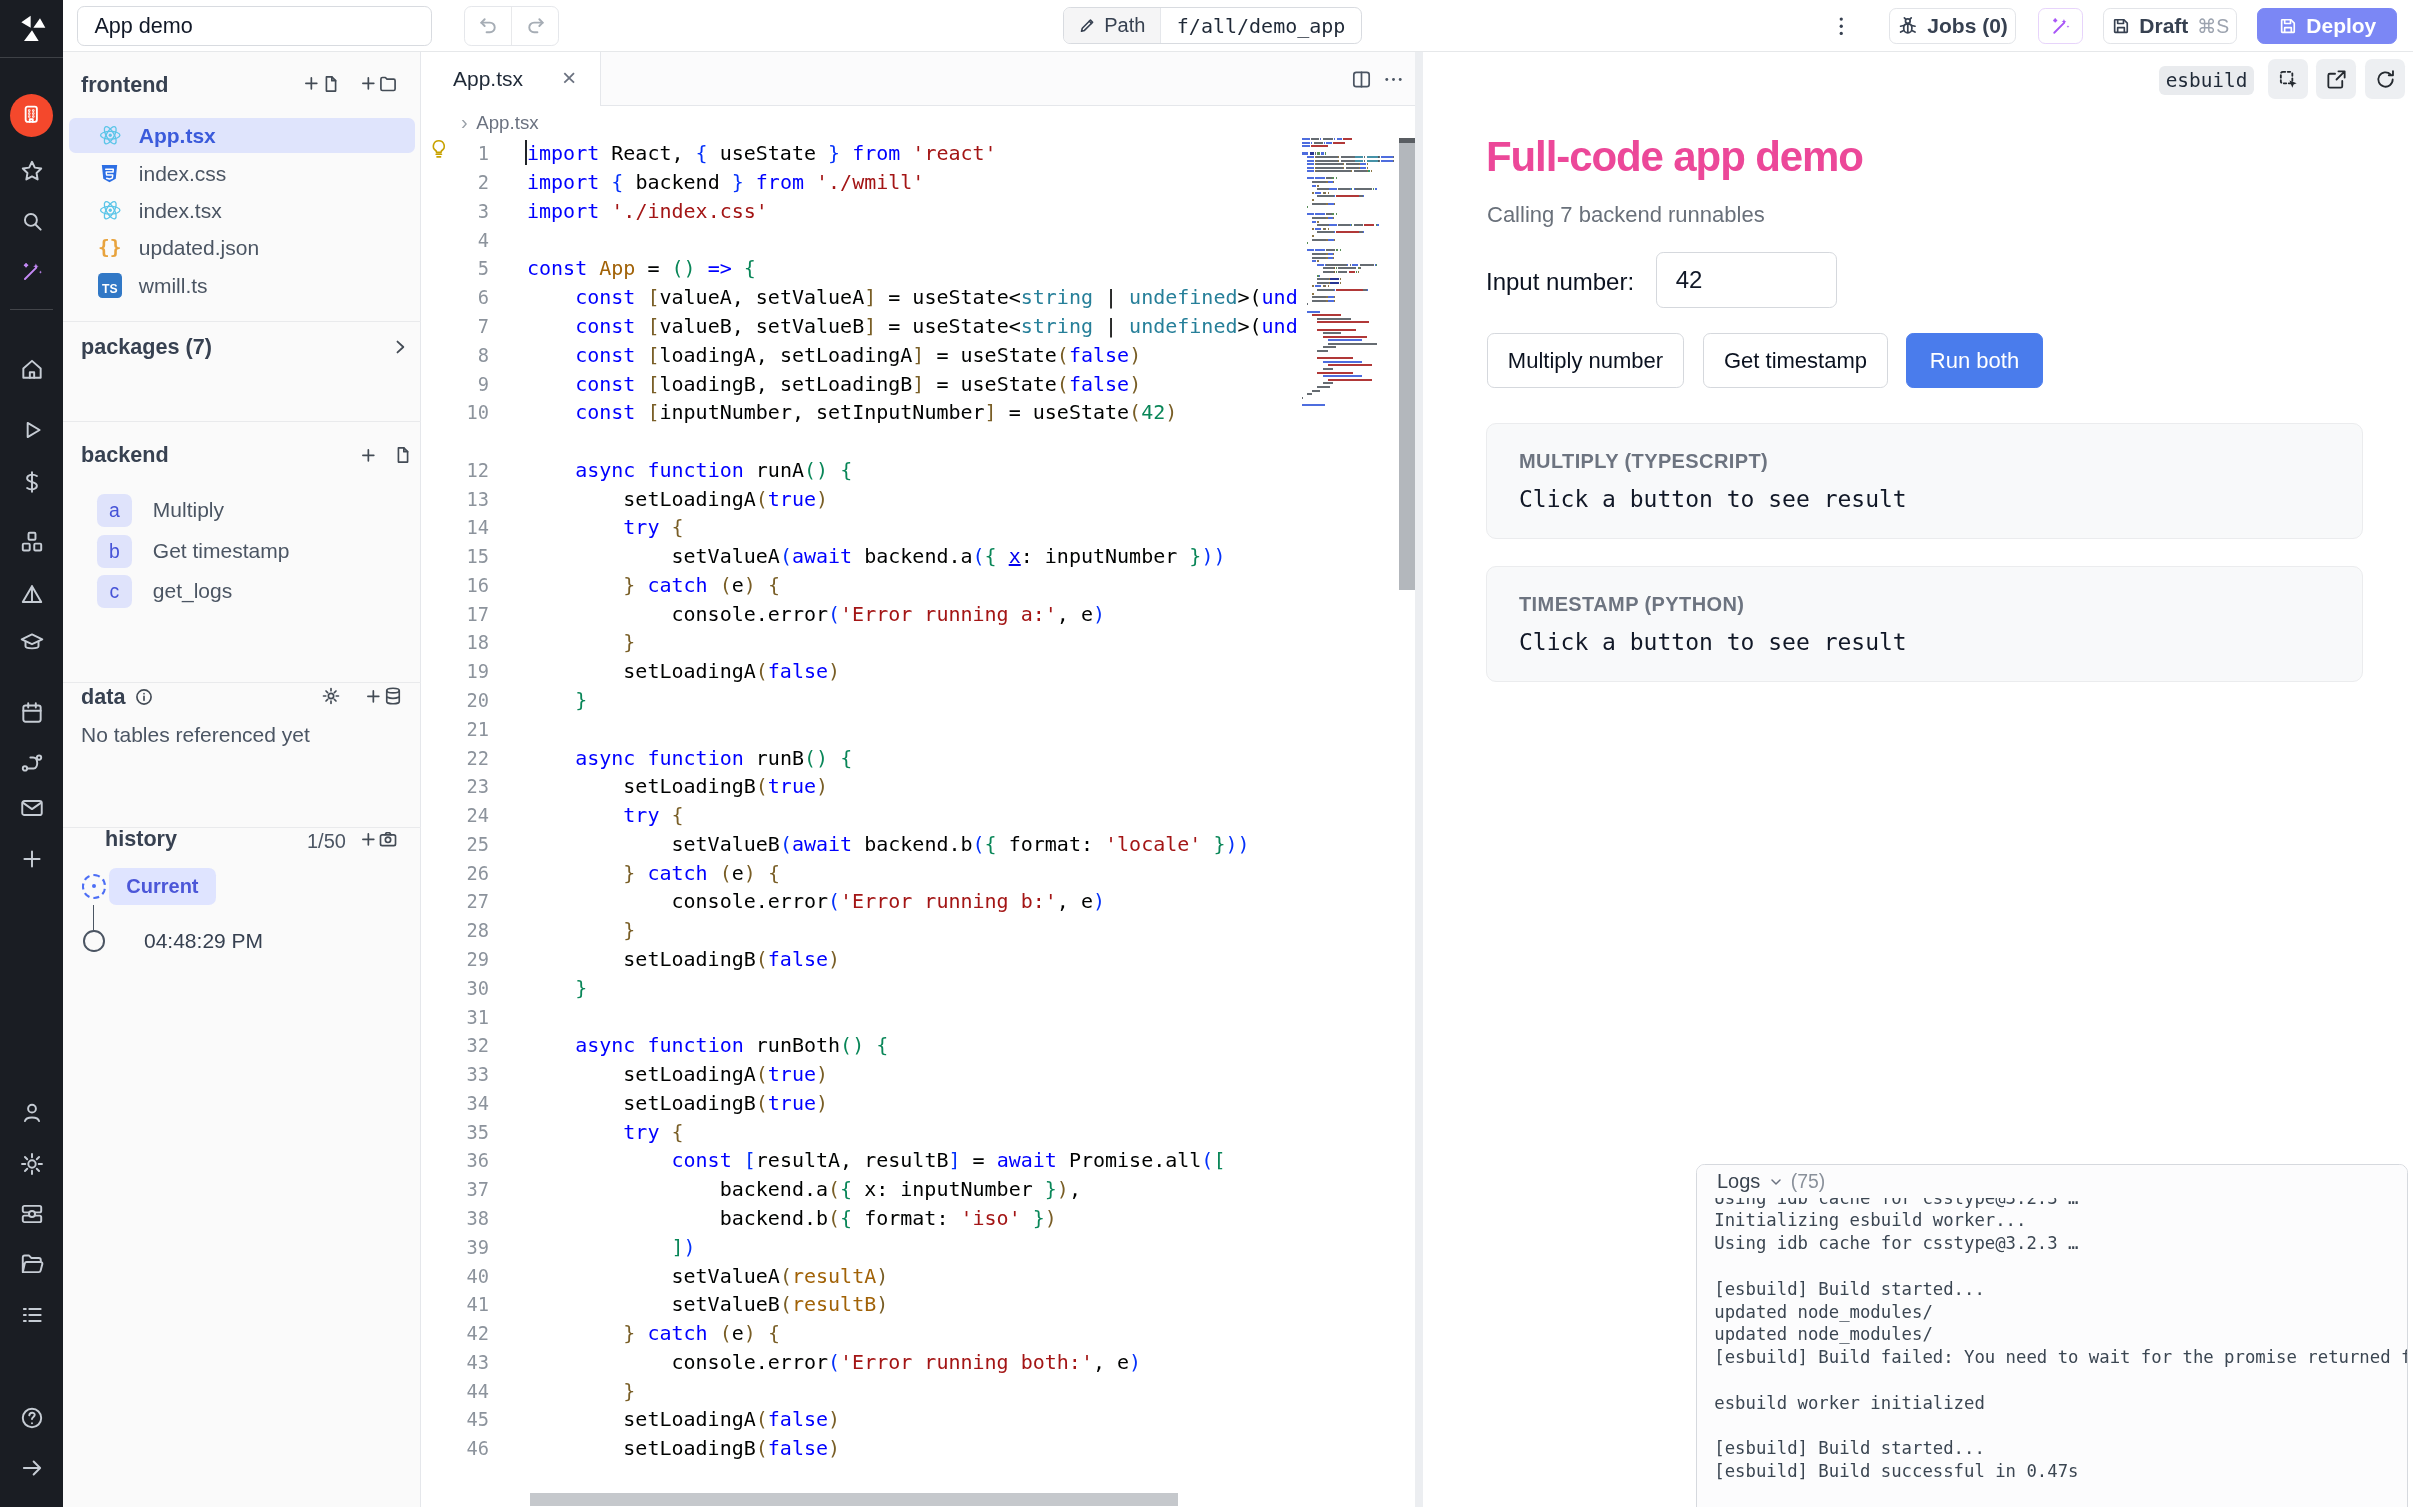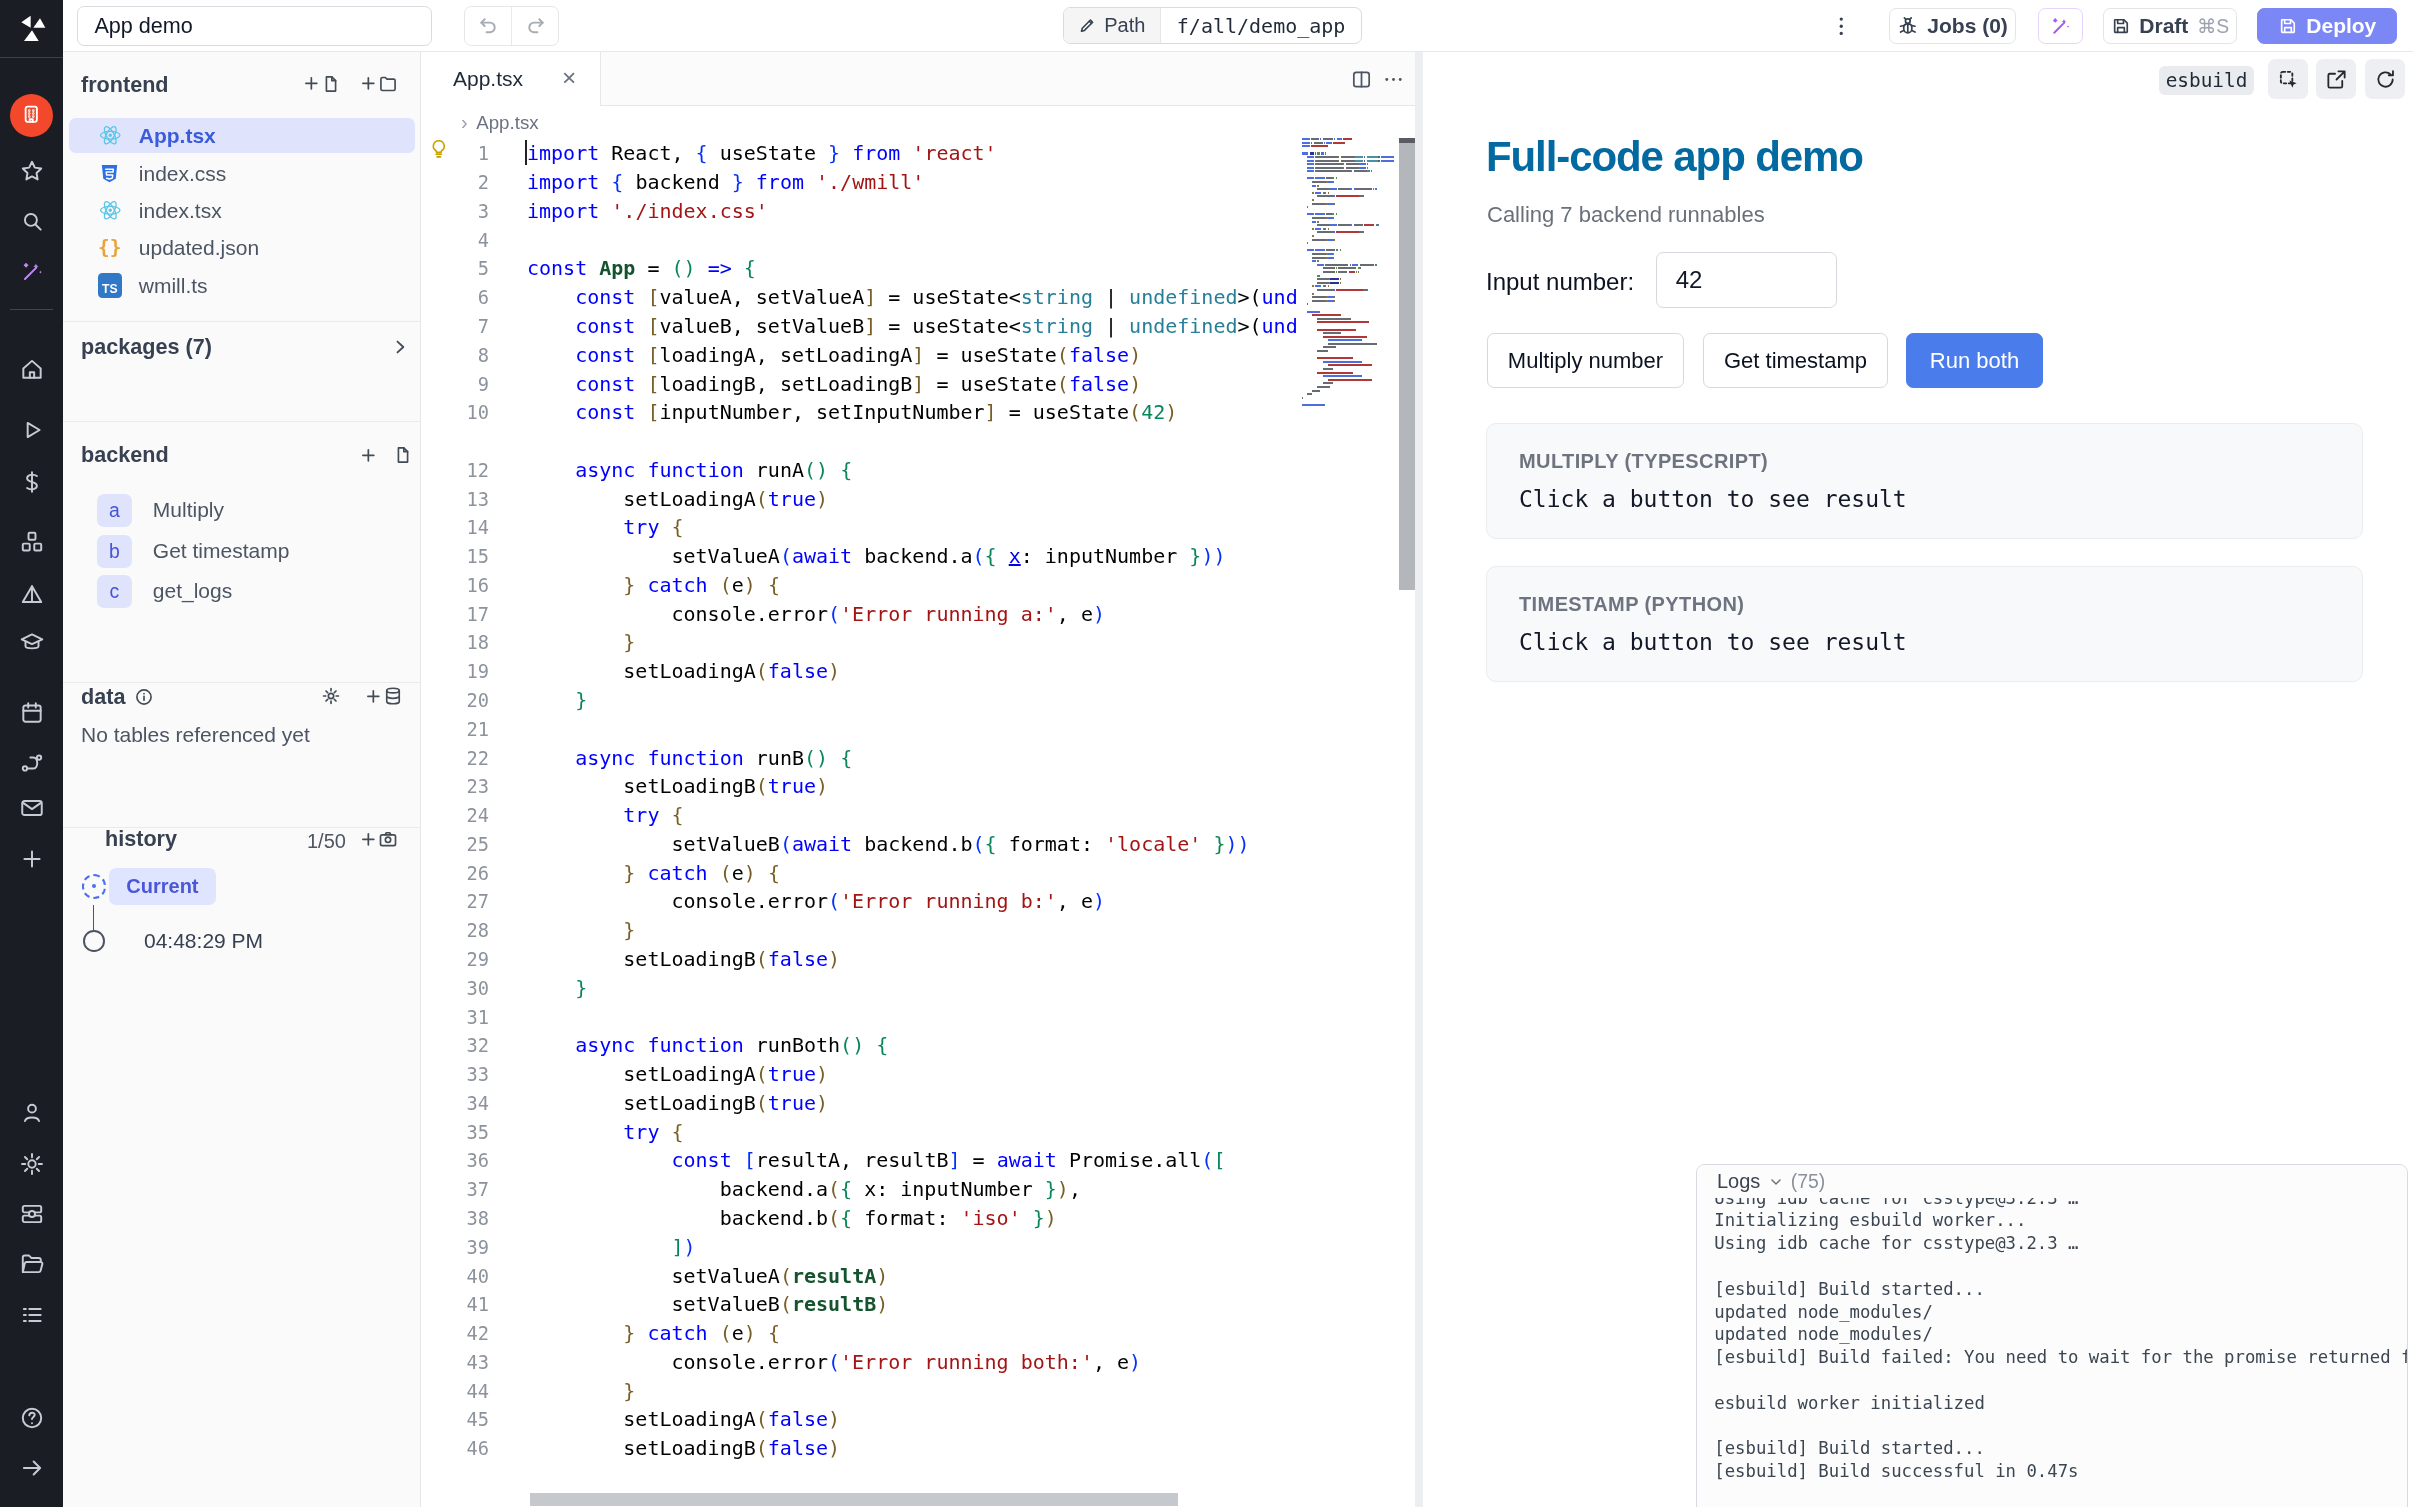--- a/index.html
+++ b/index.html
@@ -65,37 +65,37 @@
   #tb-split { position:absolute; left:929px; top:16px; color:#4b5563; cursor:pointer; }
   #tb-more { position:absolute; left:961px; top:16px; color:#4b5563; cursor:pointer; }
   #breadcrumb { position:absolute; left:40px; top:59px; font-size:18.7px; color:#6b7280; display:flex; gap:8.6px; align-items:center; }
   #breadcrumb .bc-chev { color:#9aa1a9; font-size:20px; }
   #code-area { position:absolute; left:0; top:83px; width:878px; height:1357px; overflow:hidden; }
   .cl { position:absolute; left:0; width:878px; height:29px; line-height:29px; white-space:pre; cursor:text; }
   .cl .num { position:absolute; left:0; width:68px; text-align:right; font-family:"DejaVu Sans Mono",monospace; font-size:18.7px; color:#8c939c; }
   .cl .code { position:absolute; left:106px; font-family:"DejaVu Sans Mono",monospace; font-size:20px; }
   .tk-k { color:#0000ff; } .tk-s { color:#a31515; } .tk-n { color:#098658; }
   .tk-t { color:#267f99; } .tk-p { color:#000201; } .tk-g { color:#098658; }
-  .tk-o { color:#795e26; } .tk-b { color:#0431fa; } .tk-v { color:#14532d;font-weight:bold; }
+  .tk-o { color:#795e26; } .tk-b { color:#0431fa; } .tk-v { color:#a16207; }
   .tk-u { color:#0000ee; text-decoration:underline; }
   #lightbulb { position:absolute; left:7.2px; top:86px; }
   #cursor { position:absolute; left:104px; top:88px; width:2.2px; height:24.5px; background:#1f2328; }
   #minimap { position:absolute; left:878px; top:83px; width:99px; height:1357px; overflow:hidden; }
   .mm-row { position:absolute; height:2.9px; }
   .mm-seg { position:absolute; top:0; height:2.4px; opacity:.85; }
   #vscroll { position:absolute; left:977px; top:83px; width:17.3px; height:1357px; }
   #vscroll .thumb { position:absolute; left:0.7px; top:2.9px; width:16px; height:452px; background:#b3b7bc; border-top:5px solid #595d62; cursor:pointer; }
   #hscroll { position:absolute; left:0; top:1440px; width:994px; height:16px; background:#fff; }
   #hscroll .thumb { position:absolute; left:109px; top:1.4px; width:648px; height:13px; background:#c5c8cc; cursor:pointer; }
 
   
   #preview { position:absolute; left:1423px; top:52px; width:991px; height:1456px; background:#fff; overflow:hidden; z-index:1; }
   #env-badge { position:absolute; left:736px; top:14.4px; width:95px; height:29px; background:#e9ebee; border-radius:5.8px; font-family:"DejaVu Sans Mono",monospace; font-size:19.4px; color:#1f2937; display:flex; align-items:center; justify-content:center; }
   .pv-iconbtn { position:absolute; top:7.2px; width:40px; height:40px; background:#edeff2; border-radius:7.2px; display:flex; align-items:center; justify-content:center; color:#24292f; cursor:pointer; }
-  #pv-title { position:absolute; left:63px; top:81px; font-size:42px; font-weight:800; letter-spacing:-1.1px; color:#0369a1; }
+  #pv-title { position:absolute; left:63px; top:81px; font-size:42px; font-weight:800; letter-spacing:-1.1px; color:#ec4899; }
   #pv-subtitle { position:absolute; left:64px; top:150px; font-size:22px; color:#69707a; }
   #pv-input-label { position:absolute; left:63px; top:216px; font-size:24px; font-weight:500; color:#0b1220; }
   #pv-input { position:absolute; left:233px; top:200px; width:181px; height:56px; border:1.4px solid #d5d8dd; border-radius:7.2px; padding-left:18.7px; font-size:24px; color:#111827; font-family:"Liberation Sans",sans-serif; background:#fff; }
   .pv-btn { position:absolute; top:281px; height:55px; border-radius:7.2px; border:1.4px solid #d5d8dd; background:#fff; font-size:22px; font-weight:500; color:#0b1220; display:flex; align-items:center; justify-content:center; cursor:pointer; font-family:"Liberation Sans",sans-serif; }
   .pv-btn.primary { background:#4a7cec; border-color:#4a7cec; color:#fff; }
   .pv-card { position:absolute; left:63px; width:877px; height:116px; background:#f8f9fa; border:1.4px solid #ebecee; border-radius:10px; }
   .pv-card .c-label { position:absolute; left:32px; top:26px; font-size:20px; font-weight:700; letter-spacing:0.4px; color:#6d7480; }
   .pv-card .c-body { position:absolute; left:32px; top:62px; font-family:"DejaVu Sans Mono",monospace; font-size:23px; color:#111827; }
 
   

